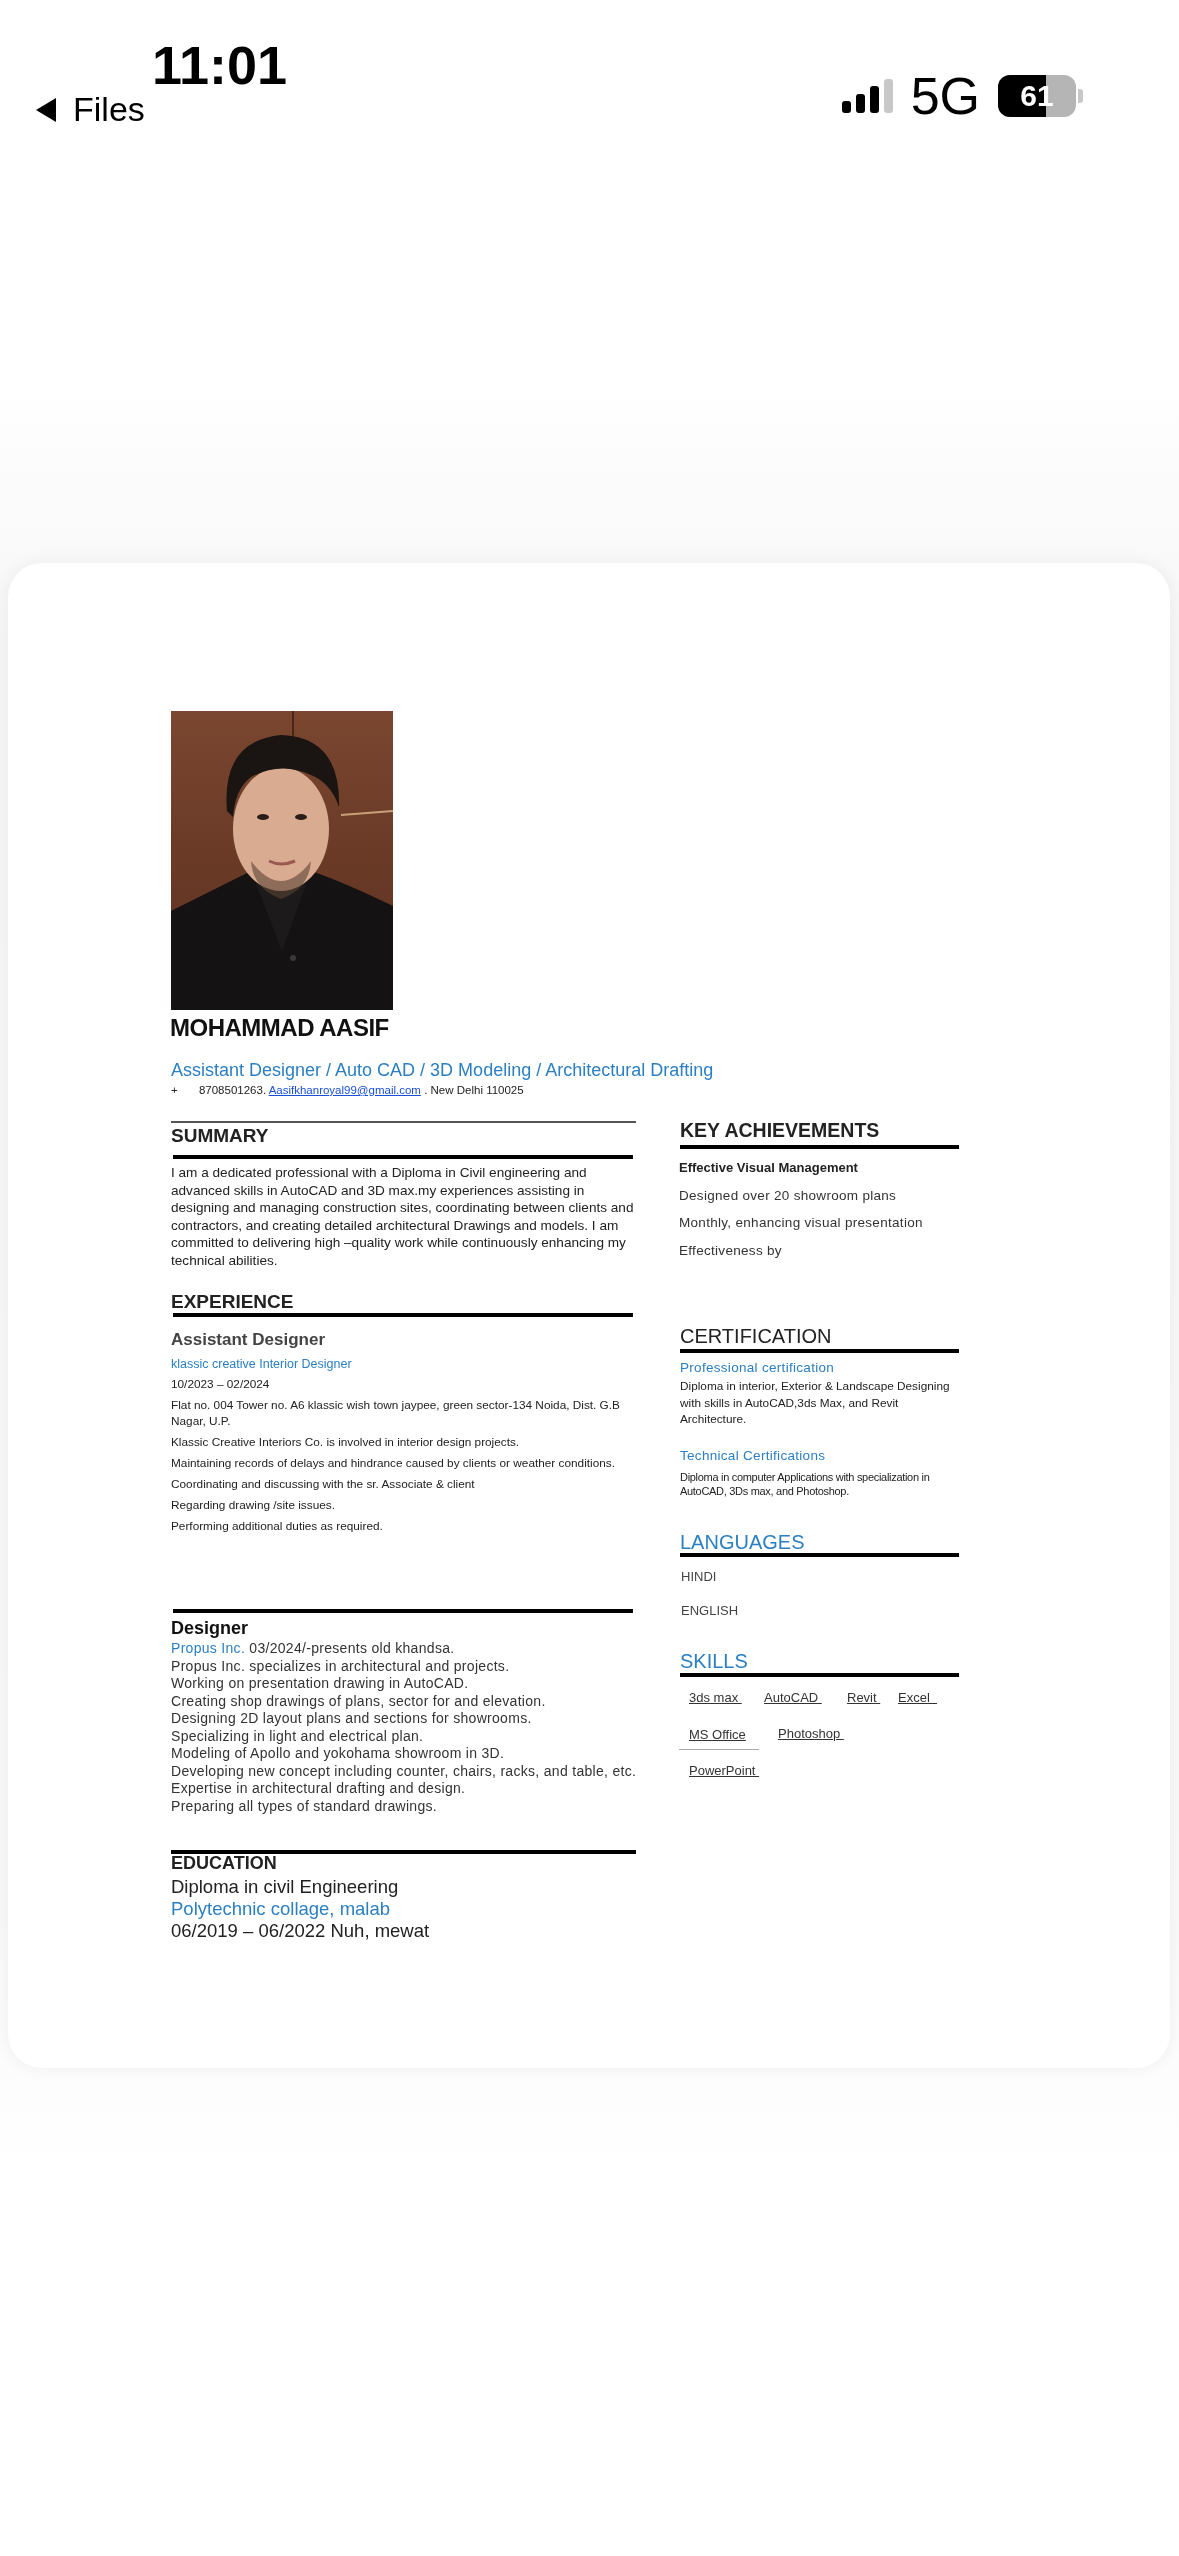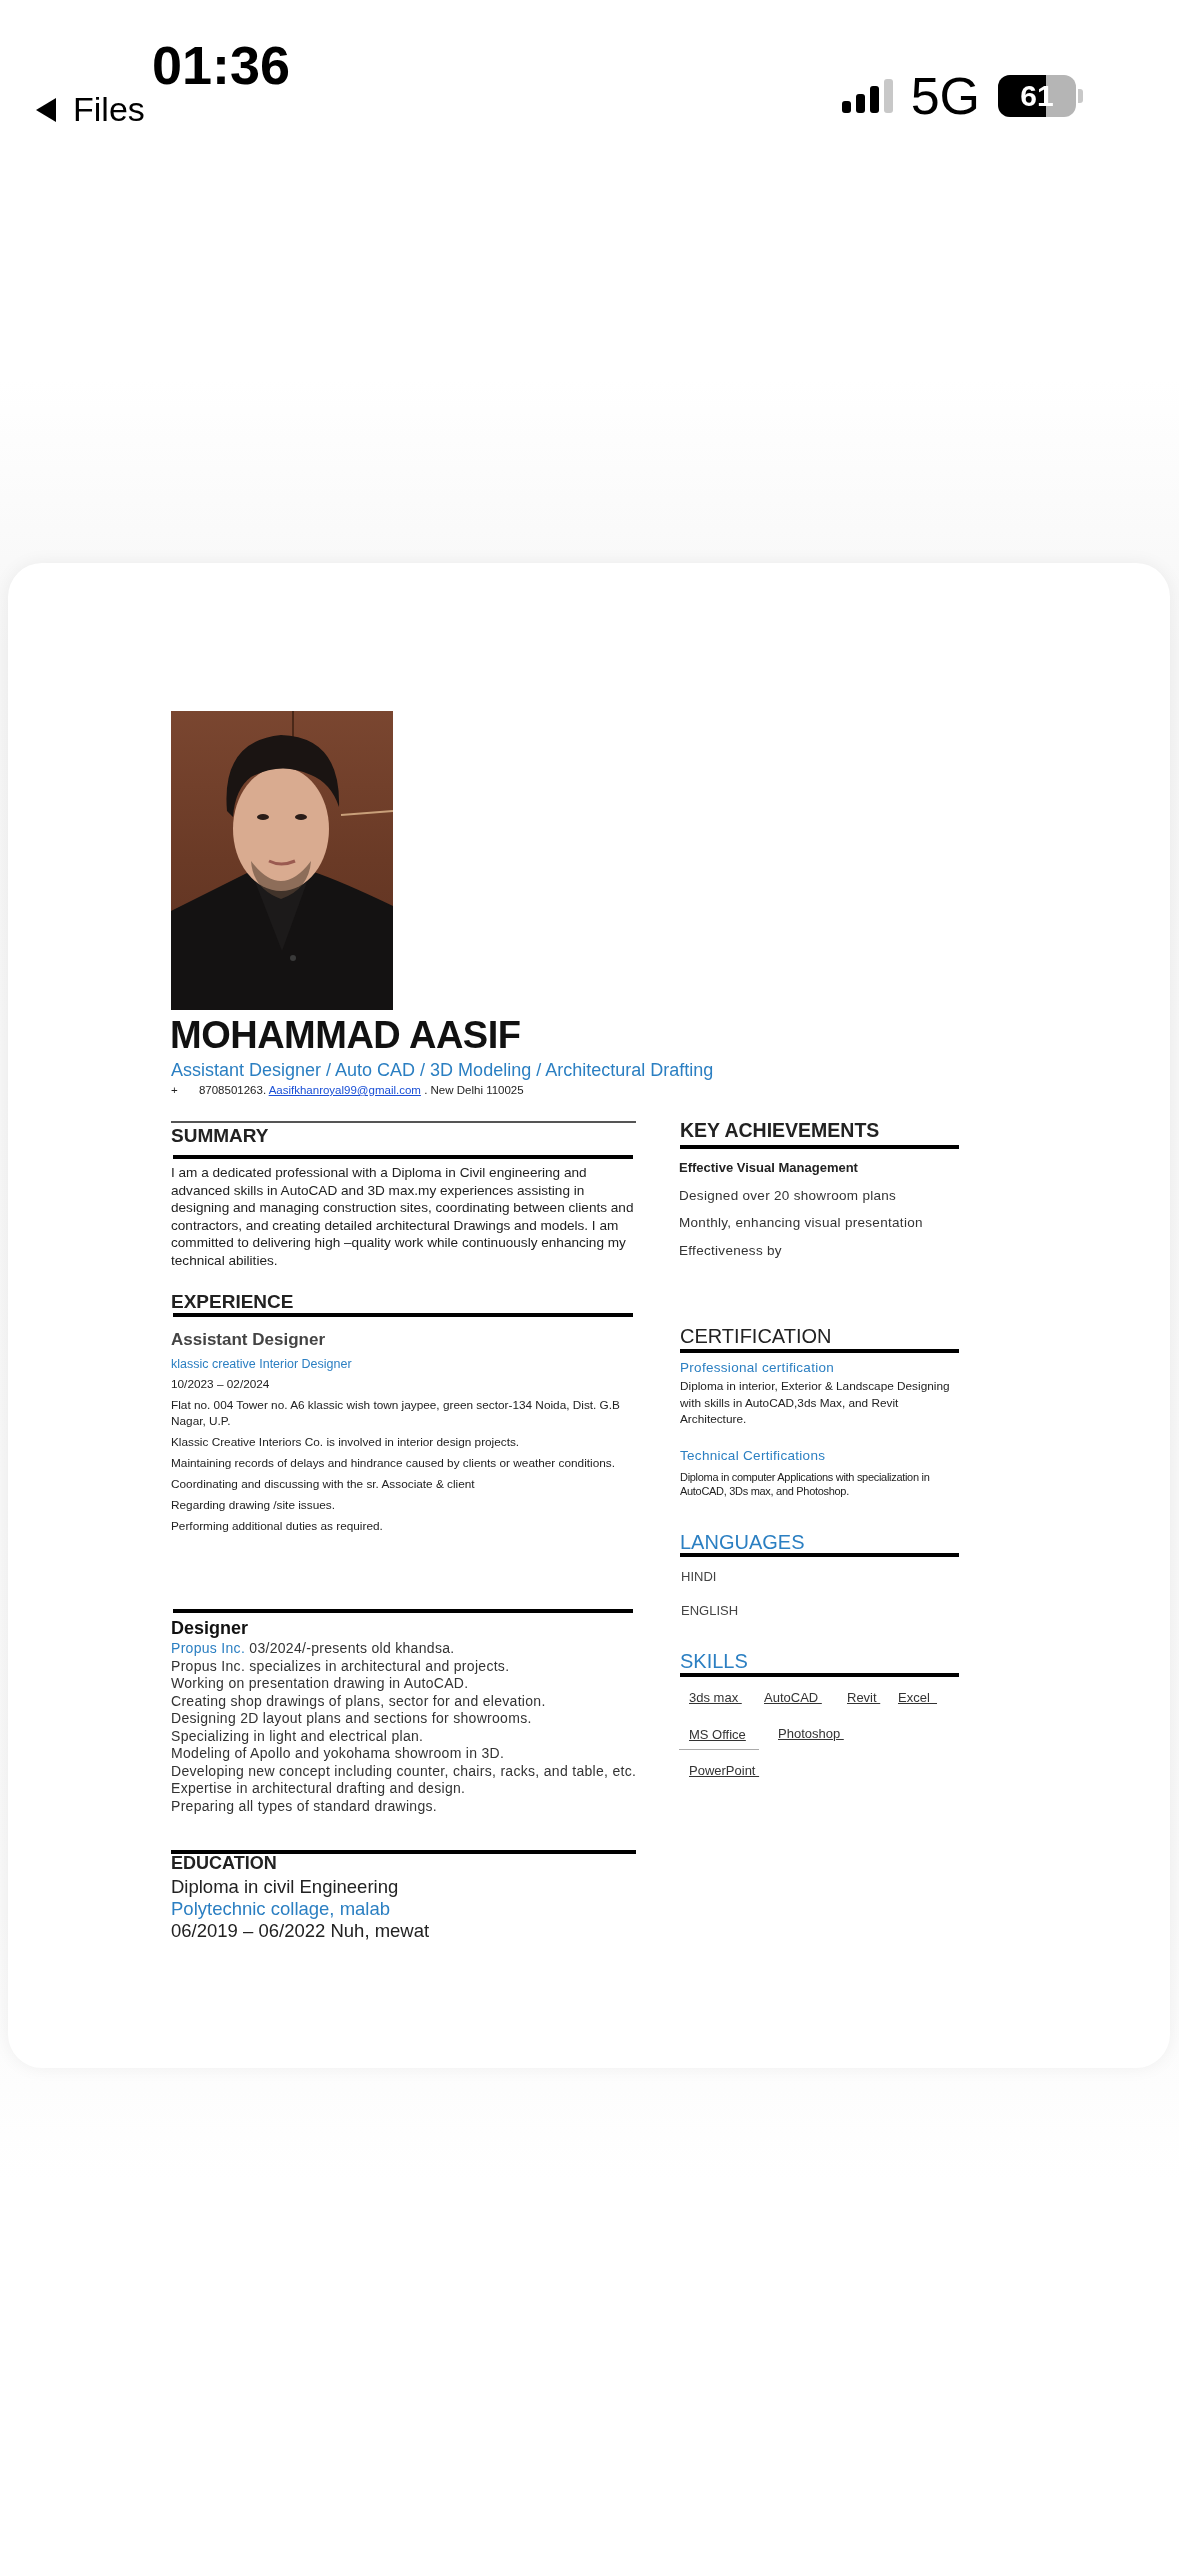--- a/index.html
+++ b/index.html
@@ -21,21 +21,21 @@
   .battery-tip { width: 5px; height: 14px; background: #c8c8c8; border-radius: 0 3px 3px 0; margin-left: -16px; }
 
   
   .bg-fade { position: absolute; left: 0; right: 0; top: 380px; height: 1800px; background: linear-gradient(#ffffff, #f6f6f6 15%, #f9f9f9 85%, #ffffff); }
 
   
   .doc-card { position: absolute; left: 8px; top: 563px; width: 1162px; height: 1505px; background: #fff; border-radius: 34px; box-shadow: 0 0 18px rgba(0,0,0,0.06); }
 
   .photo { position: absolute; left: 171px; top: 711px; width: 222px; height: 299px; overflow: hidden; background: #6b3a24; }
 
-  .name { position: absolute; left: 170px; top: 1014px; font-size: 38px; font-weight: 700; color: #111; letter-spacing: -0.5px; }
+  .name { position: absolute; left: 170px; top: 1014px; font-size: 24px; font-weight: 700; color: #111; letter-spacing: -0.5px; }
   .tagline { position: absolute; left: 171px; top: 1060px; font-size: 18px; color: #2b7fc2; }
   .contact { position: absolute; left: 171px; top: 1084px; font-size: 11.5px; color: #222; }
   .contact .plus { margin-right: 18px; }
   .contact a { color: #1a4fd6; text-decoration: underline; }
 
   .hr-thin { position: absolute; height: 1.5px; background: #555; }
   .hr-thick { position: absolute; height: 4px; background: #000; }
 
   .sec-title { position: absolute; font-size: 19px; font-weight: 700; color: #222; }
   .sec-title-r { position: absolute; font-size: 20px; color: #222; }
@@ -65,21 +65,21 @@
   .cert-text.tight { font-size: 11px; line-height: 14px; letter-spacing: -0.3px; }
 
   .lang { position: absolute; left: 681px; font-size: 13px; color: #444; }
 
   .skills { position: absolute; left: 689px; top: 1690px; width: 270px; font-size: 13px; color: #333; }
   .skill { position: absolute; text-decoration: underline; white-space: pre; cursor: pointer; }
 </style>
 </head>
 <body>
 
-<div class="status-time">01:36</div>
+<div class="status-time">11:01</div>
 <div class="back-link">
   <span class="back-tri"></span>
   <span>Files</span>
 </div>
 <div class="status-right">
   <div class="signal">
     <span style="height:12px"></span>
       <span style="height:19px"></span>
       <span style="height:27px"></span>
       <span class="off" style="height:34px"></span>

